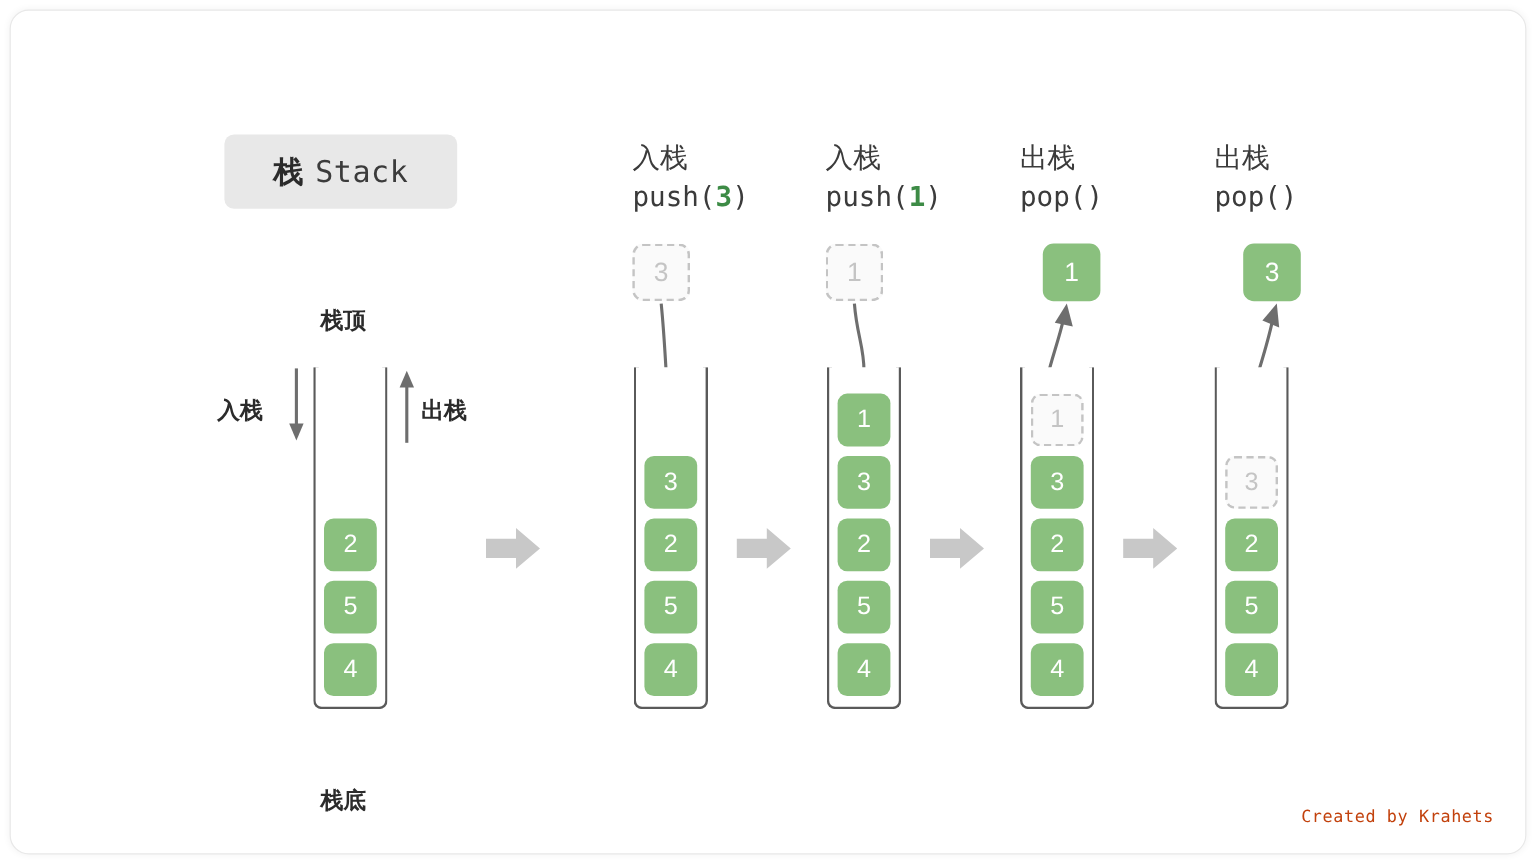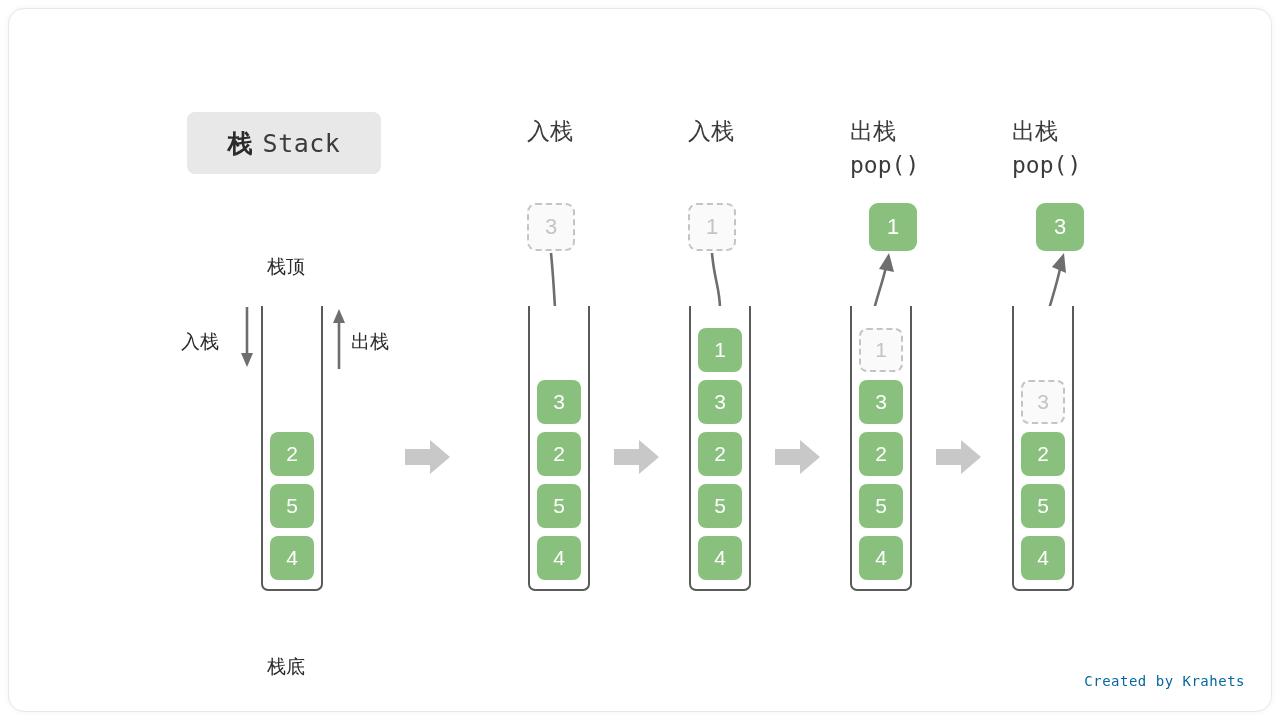--- a/index.html
+++ b/index.html
@@ -87,32 +87,32 @@
     font-size: 22px;
   }
   .free-cell.filled { background: #8ac07e; color: #ffffff; }
   .free-cell.ghost {
     background: #fafafa; color: #c4c4c4;
     border: 2px dashed #c4c4c4;
   }
 
   
   .side-label {
-    font-size: 19px; font-weight: normal; color: #2b2b2b;
+    font-size: 19px; font-weight: bold; color: #2b2b2b;
     white-space: nowrap;
   }
 
   
   .trans-arrow { width: 46px; height: 38px; }
 
   
   #credit {
     right: 26px; bottom: 22px;
     font-family: "DejaVu Sans Mono", monospace;
-    font-size: 14px; color: #0369a1;
+    font-size: 14px; color: #c2410c;
     letter-spacing: 0.5px;
   }
   svg { display: block; overflow: visible; }
 </style>
 </head>
 <body>
 
 <div id="card" class="abs">
 
   <div id="title-badge" class="abs">
@@ -152,38 +152,40 @@
   </svg>
   <svg class="abs trans-arrow" style="left:766px; top:429px;" viewBox="0 0 46 38">
     <polygon points="0,11 25,11 25,2 45,19 25,36 25,27 0,27" fill="#c8c8c8"></polygon>
   </svg>
   <svg class="abs trans-arrow" style="left:927px; top:429px;" viewBox="0 0 46 38">
     <polygon points="0,11 25,11 25,2 45,19 25,36 25,27 0,27" fill="#c8c8c8"></polygon>
   </svg>
 
   <div class="abs op-head" style="left:518px; top:105px;">
     <div class="op-cn">入栈</div>
+    <div class="op-code"><span>push(</span><span class="arg">3</span><span>)</span></div>
   </div>
 
   <div class="abs free-cell ghost" style="left:518px; top:194px;">3</div>
 
   <svg class="abs" style="left:520px; top:244px;" width="70" height="130">
     <path d="M 22 0 C 26 40 26 70 30 108" stroke="#6e6e6e" stroke-width="2.6" fill="none"></path>
     <polygon points="31,122 23,105 38,104" fill="#6e6e6e"></polygon>
   </svg>
 
   <div class="abs stack-box" style="left:519px; top:297px; height:285px;">
     <div class="slot filled" style="top:74px;">3</div>
     <div class="slot filled" style="top:126px;">2</div>
     <div class="slot filled" style="top:178px;">5</div>
     <div class="slot filled" style="top:230px;">4</div>
   </div>
 
   <div class="abs op-head" style="left:679px; top:105px;">
     <div class="op-cn">入栈</div>
+    <div class="op-code"><span>push(</span><span class="arg">1</span><span>)</span></div>
   </div>
 
   <div class="abs free-cell ghost" style="left:679px; top:194px;">1</div>
 
   <svg class="abs" style="left:681px; top:244px;" width="70" height="80">
     <path d="M 22 0 C 24 26 30 36 30 56" stroke="#6e6e6e" stroke-width="2.6" fill="none"></path>
     <polygon points="30,70 23,54 37,54" fill="#6e6e6e"></polygon>
   </svg>
 
   <div class="abs stack-box" style="left:680px; top:297px; height:285px;">

